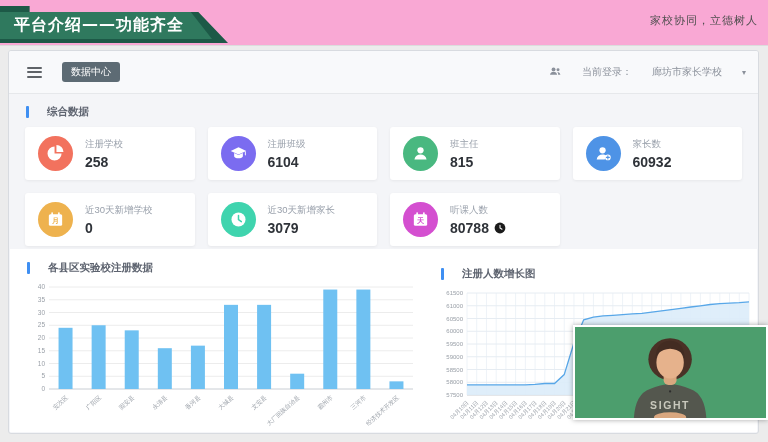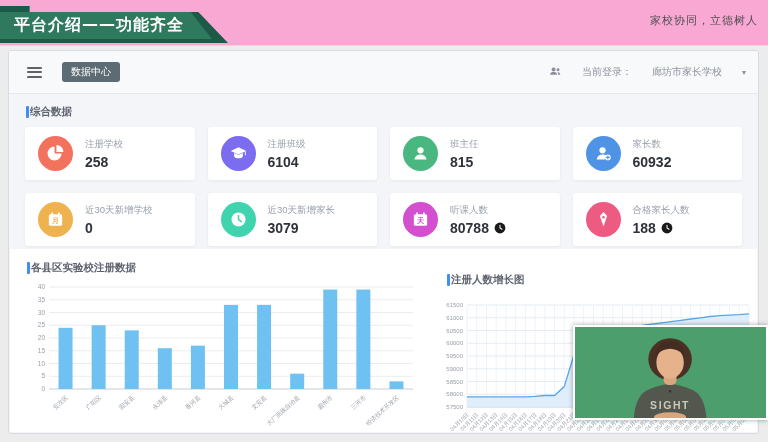--- a/index.html
+++ b/index.html
@@ -20,21 +20,21 @@
     border:1px solid #d8dbe0;border-radius:3px;box-sizing:border-box;overflow:hidden;}
   .topbar{height:43px;background:#f8f9fb;border-bottom:1px solid #e6e8eb;display:flex;align-items:center;padding:0 12px;box-sizing:border-box;}
   .hamburger{width:15px;height:11px;display:flex;flex-direction:column;justify-content:space-between;cursor:pointer;margin-left:6px;}
   .hamburger div{height:2px;background:#5f6368;border-radius:1px;}
   .crumb-tag{margin-left:20px;background:#5d6b74;color:#fff;font-size:10px;padding:3px 9px;border-radius:3px;cursor:pointer;}
   .topbar-spacer{flex:1;}
   .login{display:flex;align-items:center;gap:20px;font-size:10px;color:#8b919b;cursor:pointer;}
   .login svg{width:13px;height:13px;fill:#8b919b;}
   .caret{font-size:8px;color:#8b919b;}
 
-  .section-header{display:flex;align-items:center;gap:1px;margin:11px 0 8px 17px;}
+  .section-header{display:flex;align-items:center;gap:18px;margin:11px 0 8px 17px;}
   .blue-bar{width:3px;height:12px;background:#3f8ff2;border-radius:1px;}
   .section-title{font-size:10.5px;color:#5e6470;font-weight:bold;}
 
   .cards-grid{margin:0 16px 13px 16px;display:grid;grid-template-columns:repeat(4,1fr);gap:13px;}
   .stat-card{height:53px;background:#fff;border-radius:3px;box-shadow:0 1px 3px rgba(0,0,0,.06);
     display:flex;align-items:center;padding-left:13px;gap:12px;box-sizing:border-box;}
   .icon-circle{width:35px;height:35px;border-radius:50%;display:flex;align-items:center;justify-content:center;flex:0 0 35px;}
   .icon-circle svg{width:19px;height:19px;fill:#fff;}
   .card-label{font-size:9.5px;color:#99a0ab;margin-bottom:3px;white-space:nowrap;}
   .card-value-row{display:flex;align-items:center;gap:5px;}
@@ -193,40 +193,20 @@
               <rect x="5.6" y="2.4" width="1.7" height="3.4" rx=".8"></rect>
               <rect x="12.7" y="2.4" width="1.7" height="3.4" rx=".8"></rect>
               <rect x="3" y="4.4" width="14" height="12.2" rx="1.6"></rect>
               <text x="10" y="13.6" text-anchor="middle" font-size="7.5" font-weight="bold" fill="#d44fd0" font-family="Liberation Sans, sans-serif">天</text>
             </svg>
           </div>
           <div>
             <div class="card-label">听课人数</div>
             <div class="card-value-row">
               <div class="card-value">80788</div>
-              <span class="history-badge">
-                <svg viewBox="0 0 20 20">
-                  <circle cx="10" cy="10" r="9" fill="#1b1b1b"></circle>
-                  <path d="M10 5.4V10l3.3 2" stroke="#fff" stroke-width="1.7" fill="none" stroke-linecap="round"></path>
-                </svg>
-              </span>
-            </div>
-          </div>
-        </div>
-        <div class="stat-card">
-          <div class="icon-circle" style="background: rgb(238, 91, 130);">
-            <svg viewBox="0 0 20 20">
-              <path d="M10 2.2 13.8 6.4 10 17.4 6.2 6.4Z"></path>
-              <circle cx="10" cy="7.6" r="1.3" fill="#ee5b82"></circle>
-            </svg>
-          </div>
-          <div>
-            <div class="card-label">合格家长人数</div>
-            <div class="card-value-row">
-              <div class="card-value">188</div>
               <span class="history-badge">
                 <svg viewBox="0 0 20 20">
                   <circle cx="10" cy="10" r="9" fill="#1b1b1b"></circle>
                   <path d="M10 5.4V10l3.3 2" stroke="#fff" stroke-width="1.7" fill="none" stroke-linecap="round"></path>
                 </svg>
               </span>
             </div>
           </div>
         </div>
       </div>
@@ -277,21 +257,21 @@
                 <rect x="296.2727272727273" y="8.549999999999997" width="14" height="99.45" fill="#6fc1f2"></rect>
                 <text x="306.2727272727273" y="117" transform="rotate(-42 306.2727272727273 117)" text-anchor="end" font-size="6" fill="#9aa0a8">霸州市</text>
                 <rect x="329.3636363636364" y="8.549999999999997" width="14" height="99.45" fill="#6fc1f2"></rect>
                 <text x="339.3636363636364" y="117" transform="rotate(-42 339.3636363636364 117)" text-anchor="end" font-size="6" fill="#9aa0a8">三河市</text>
                 <rect x="362.4545454545455" y="100.35" width="14" height="7.65" fill="#6fc1f2"></rect>
                 <text x="372.4545454545455" y="117" transform="rotate(-42 372.4545454545455 117)" text-anchor="end" font-size="6" fill="#9aa0a8">经济技术开发区</text>
               </svg>
             </div>
         </div>
         <div class="chart-col-right">
-          <div class="section-header" style="margin:12px;">
+          <div class="section-header" style="margin:6px;">
             <div class="blue-bar"></div>
             <div class="section-title">注册人数增长图</div>
           </div>
           <div id="area-chart">
               <svg class="chart-svg" width="318" height="148">
                 <line x1="32" y1="6" x2="32" y2="108" stroke="#eef3f8" stroke-width="1"></line>
                 <line x1="41.724137931034484" y1="6" x2="41.724137931034484" y2="108" stroke="#eef3f8" stroke-width="1"></line>
                 <line x1="51.44827586206897" y1="6" x2="51.44827586206897" y2="108" stroke="#eef3f8" stroke-width="1"></line>
                 <line x1="61.172413793103445" y1="6" x2="61.172413793103445" y2="108" stroke="#eef3f8" stroke-width="1"></line>
                 <line x1="70.89655172413794" y1="6" x2="70.89655172413794" y2="108" stroke="#eef3f8" stroke-width="1"></line>

